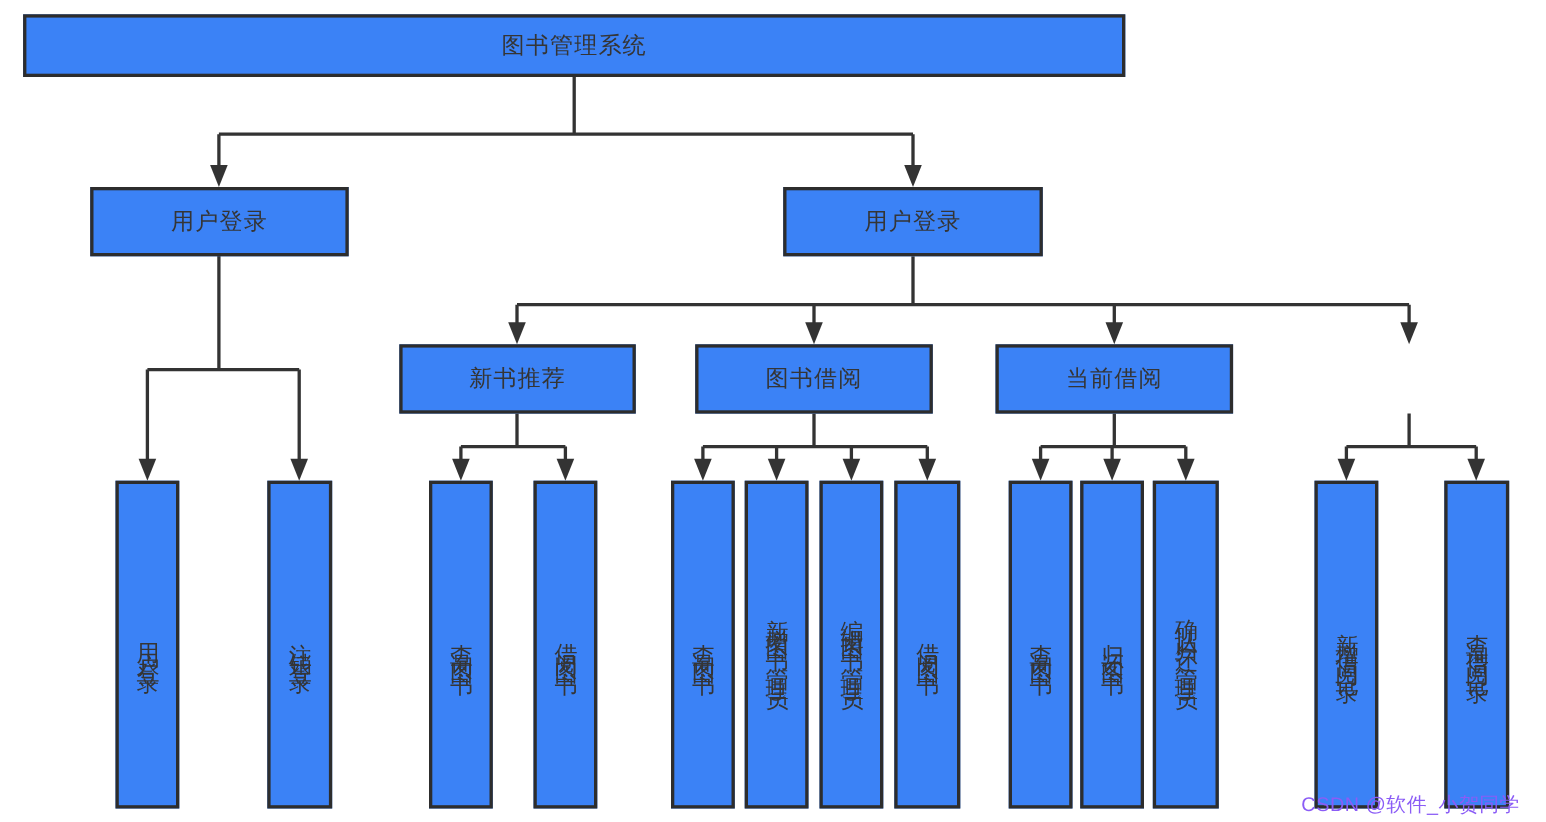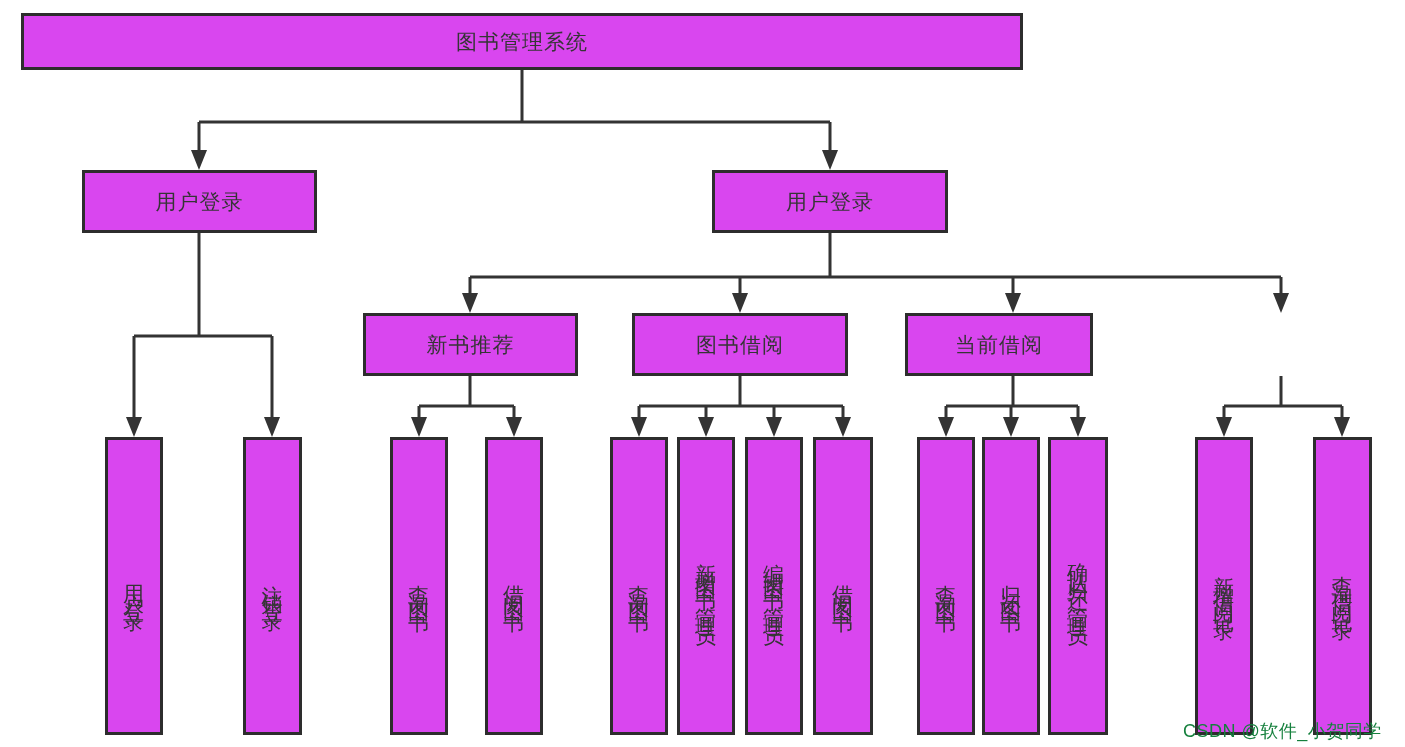--- a/index.html
+++ b/index.html
@@ -7,21 +7,21 @@
     position:relative;
     width:1405px;height:747px;
     background:#ffffff;
     overflow:hidden;
     font-family:"Liberation Sans","DejaVu Sans",sans-serif;
   }
   #connectors{position:absolute;left:0;top:0;width:1405px;height:747px;pointer-events:none;}
   .node{
     position:absolute;
     box-sizing:border-box;
-    background:#d946ef;
+    background:#3b82f6;
     border:3px solid #2d2d2d;
     display:flex;align-items:center;justify-content:center;
     color:#353535;
     font-size:21px;
     z-index:2;
   }
   .node.h span{
     letter-spacing:1px;
     white-space:nowrap;
     line-height:1;
@@ -29,21 +29,21 @@
   .node.v span{
     writing-mode:vertical-rl;
     text-orientation:mixed;
     letter-spacing:9px;
     line-height:1;
   }
   .watermark{
     position:absolute;
     left:1183px;top:719px;
     font-size:18px;
-    color:#15803d;
+    color:#8b5cf6;
     letter-spacing:0.5px;
     white-space:nowrap;
     z-index:5;
   }
 </style>
 </head>
 <body>
 
 <div id="stage">
 
@@ -100,21 +100,21 @@
   <div class="node h" style="left:712px;top:170px;width:236px;height:63px">
     <span>用户登录</span>
   </div>
 
   <div class="node h" style="left:632px;top:313px;width:216px;height:63px">
     <span>图书借阅</span>
   </div>
   <div class="node h" style="left:363px;top:313px;width:215px;height:63px">
     <span>新书推荐</span>
   </div>
-  <div class="node h" style="left:905px;top:313px;width:188px;height:63px">
+  <div class="node h" style="left:905px;top:313px;width:216px;height:63px">
     <span>当前借阅</span>
   </div>
 
   <div class="node v" style="left:105px;top:437px;width:58px;height:298px">
     <span>用户登录</span>
   </div>
   <div class="node v" style="left:243px;top:437px;width:59px;height:298px">
     <span>注销登录</span>
   </div>
 

